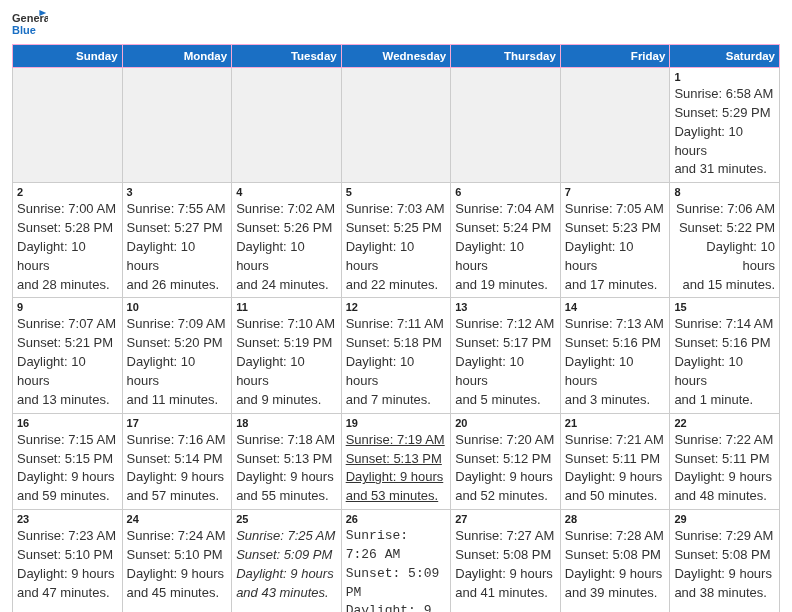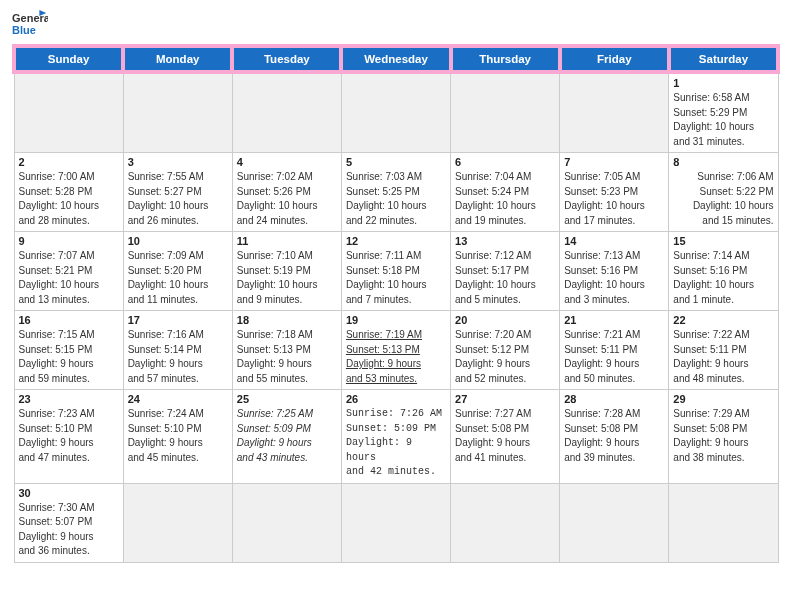--- a/index.html
+++ b/index.html
@@ -48,22 +48,22 @@
       width: 100%;
       border-collapse: collapse;
       table-layout: fixed;
     }
     .calendar th {
       background: #1a6fc4;
       color: #fff;
       font-size: 11.5px;
       font-weight: bold;
       padding: 5px 4px;
-      text-align: center;
-      border: 4px solid #f9a8d4;
+      text-align: right;
+      border: 1px solid #f9a8d4;
     }
     .calendar td {
       vertical-align: top;
       border: 1px solid #ccc;
       padding: 3px 4px;
       font-size: 8.5px;
       color: #333;
       background: #fff;
       height: 78px;
       width: calc(100% / 7);
@@ -72,21 +72,21 @@
       background: #f0f0f0;
     }
     .day-num {
       font-size: 11px;
       font-weight: bold;
       color: #222;
       display: block;
       margin-bottom: 2px;
     }
     .day-info {
-      font-size: 10px;
+      font-size: 13px;
       line-height: 1.45;
       color: #333;
     }
     .last-row td {
       height: 68px;
     }
   </style>
 </head>
 <body>
 

